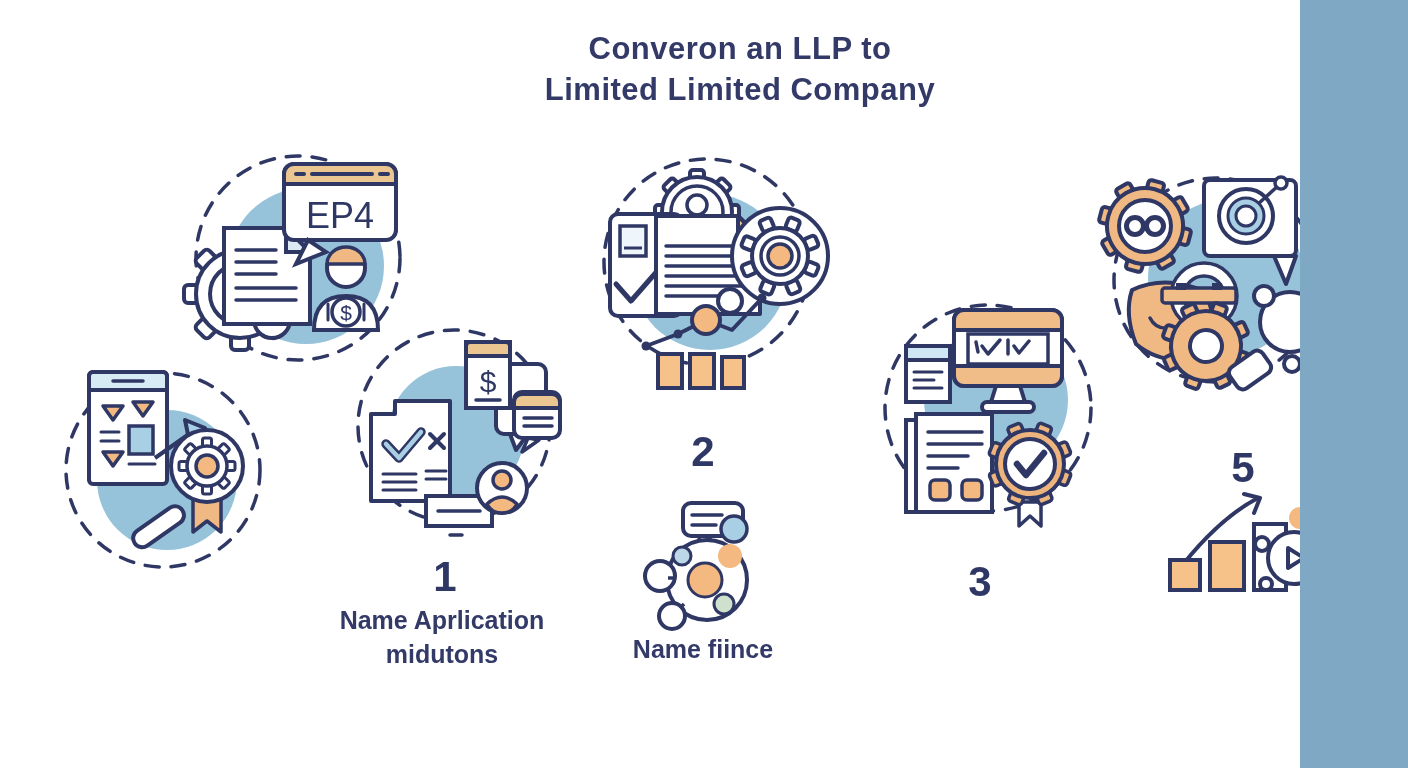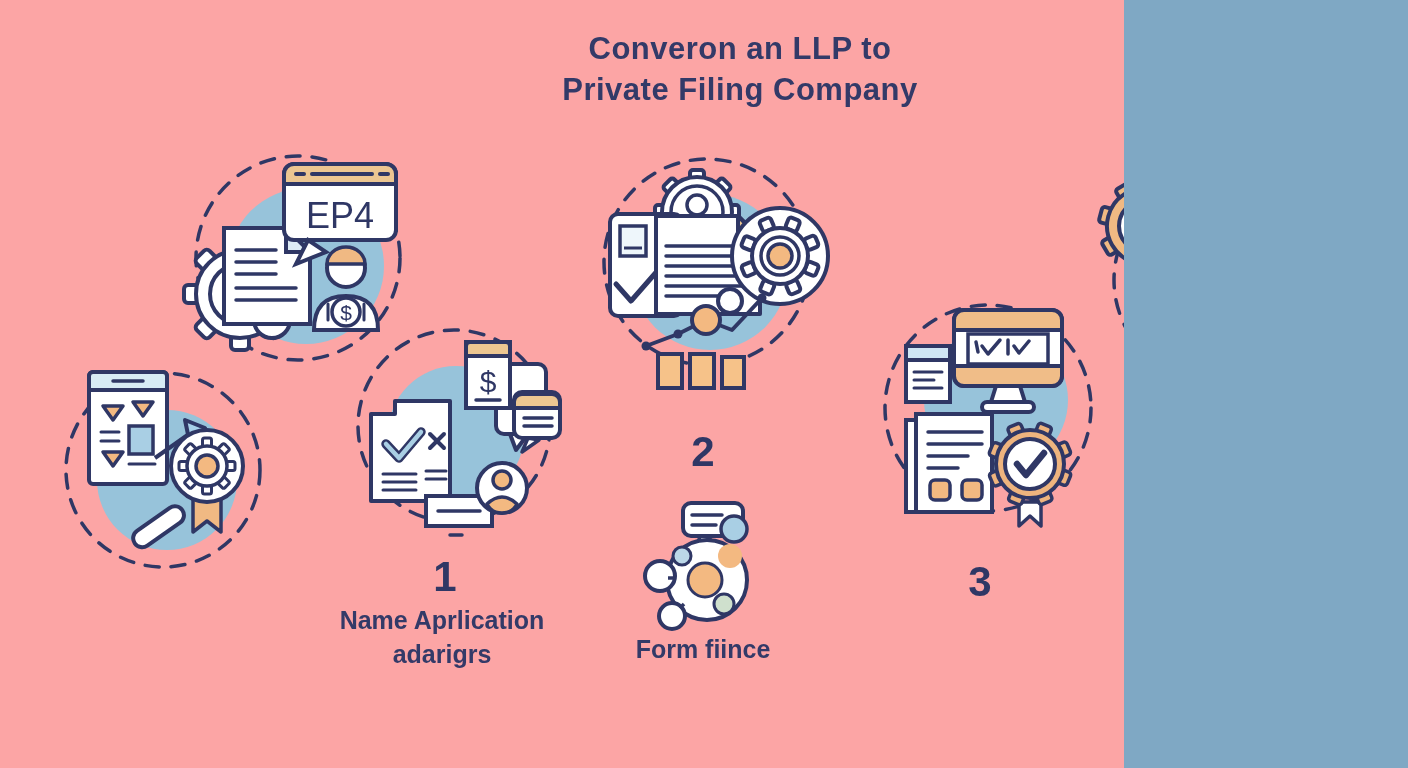--- a/index.html
+++ b/index.html
@@ -1,34 +1,34 @@
 <!DOCTYPE html>
 <html><head>
 <meta charset="utf-8">
 <style>
   html,body{margin:0;padding:0;background:#7fa8c4;}
-  .canvas{position:relative;width:1124px;height:768px;background:#fca5a5;overflow:hidden;
+  .canvas{position:relative;width:1300px;height:768px;background:#ffffff;overflow:hidden;
           font-family:"Liberation Sans",sans-serif;}
   .title{position:absolute;top:28px;left:72px;width:1336px;text-align:center;
          color:#333a68;font-size:31px;line-height:41px;font-weight:bold;letter-spacing:.5px;}
   .label{position:absolute;text-align:center;color:#333a68;font-weight:bold;
          font-size:25px;line-height:34px;}
   .num{position:absolute;width:60px;text-align:center;color:#2f3765;
        font-weight:bold;font-size:42px;}
   svg{position:absolute;overflow:visible;}
   svg text{font-family:"Liberation Sans",sans-serif;fill:#2f3765;}
 </style>
 </head>
 <body>
 
 <div class="canvas">
 
   <div class="title">
     <div>Converon an LLP to</div>
-    <div>Private Filing Company</div>
+    <div>Limited Limited Company</div>
   </div>
 
   <svg style="left:178px;top:138px" width="240" height="240" viewBox="0 0 240 240">
     <circle cx="128" cy="128" r="78" fill="#97c3da"></circle>
     <circle cx="120" cy="120" r="102" fill="none" stroke="#2f3765" stroke-width="3.5" stroke-dasharray="14 12" stroke-linecap="round"></circle>
     <g transform="translate(62,156)" fill="#fff" stroke="#2f3765" stroke-width="4">
       <g id="thA">
           <rect x="-9" y="-56" width="18" height="20" rx="4"></rect>
         </g>
       <use href="#thA" transform="rotate(45)"></use>
@@ -404,21 +404,21 @@
     </g>
   </svg>
 
   <div class="num" style="left:415px;top:553px">1</div>
   <div class="num" style="left:673px;top:428px">2</div>
   <div class="num" style="left:950px;top:558px">3</div>
   <div class="num" style="left:1213px;top:444px">5</div>
 
   <div class="label" style="left:312px;top:603px;width:260px">
     <div>Name Aprlication</div>
-    <div>adarigrs</div>
+    <div>midutons</div>
   </div>
   <div class="label" style="left:573px;top:632px;width:260px">
-    <div>Form fiince</div>
+    <div>Name fiince</div>
   </div>
   <div class="label" style="left:850px;top:618px;width:260px">
   </div>
 
 </div>
 
 </body></html>

